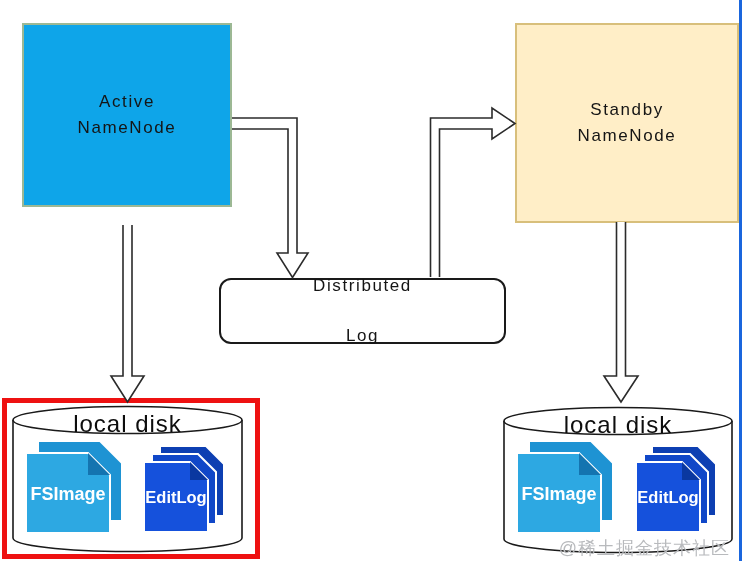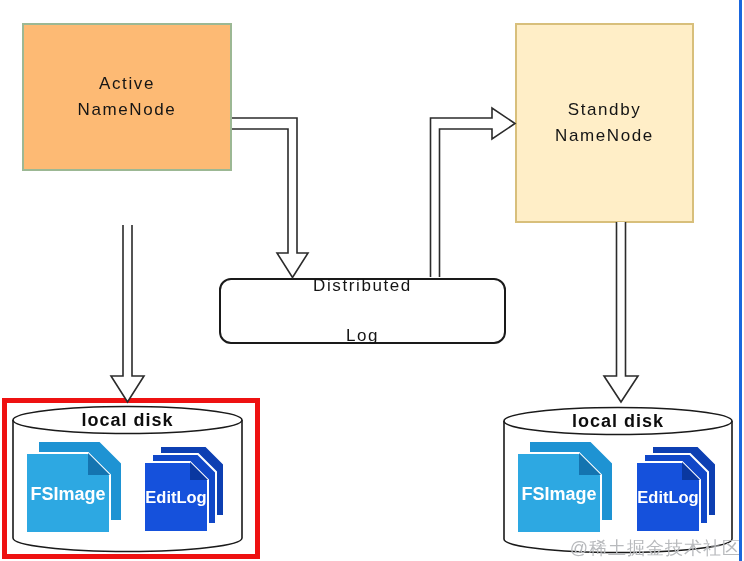--- a/index.html
+++ b/index.html
@@ -5,48 +5,48 @@
   html,body{margin:0;padding:0;background:#ffffff;}
   .stage{
     position:relative;width:744px;height:561px;background:#ffffff;overflow:hidden;
     font-family:"Liberation Sans","DejaVu Sans",sans-serif;color:#111;
   }
   .node{
     position:absolute;display:flex;flex-direction:column;align-items:center;justify-content:center;
     box-sizing:border-box;text-align:center;font-size:17px;line-height:26px;letter-spacing:1.6px;color:#151515;
   }
   .node-active{
-    left:22px;top:23px;width:210px;height:148px;
-    background:#fdba74;border:2px solid #9cb894;
+    left:22px;top:23px;width:210px;height:184px;
+    background:#0ea5e9;border:2px solid #9cb894;
   }
   .node-standby{
-    left:515px;top:23px;width:179px;height:200px;
+    left:515px;top:23px;width:224px;height:200px;
     background:#ffeec7;border:2px solid #d8bf7b;
   }
   .node-distlog{
     left:219px;top:278px;width:287px;height:66px;
     background:#ffffff;border:2px solid #1a1a1a;border-radius:12px;gap:24px;
   }
   .highlight-rect{
     position:absolute;left:2px;top:398px;width:258px;height:161px;
     box-sizing:border-box;border:5px solid #ee1111;
   }
   .layer-svg{position:absolute;left:0;top:0;width:744px;height:561px;}
   .disk-label{
-    position:absolute;text-align:center;font-size:18px;letter-spacing:1px;color:#0d0d0d;font-weight:bold;
+    position:absolute;text-align:center;font-size:24px;letter-spacing:1px;color:#0d0d0d;
   }
   .disk-label-left{left:13px;top:410px;width:229px;}
   .disk-label-right{left:504px;top:411px;width:228px;}
   .doc-icon{position:absolute;}
   .doc-text{
     font-family:"Liberation Sans","DejaVu Sans",sans-serif;
     font-weight:bold;fill:#ffffff;
   }
   .watermark{
-    position:absolute;right:3px;bottom:1px;font-size:18px;letter-spacing:1px;color:#b8babd;text-align:center;
+    position:absolute;right:14px;bottom:1px;font-size:18px;letter-spacing:1px;color:#b8babd;text-align:center;
   }
   .edge-strip{
     position:absolute;right:2px;top:0;width:3px;height:561px;background:#1a66dd;
   }
 </style>
 </head>
 <body>
 
 <div class="stage">
 

